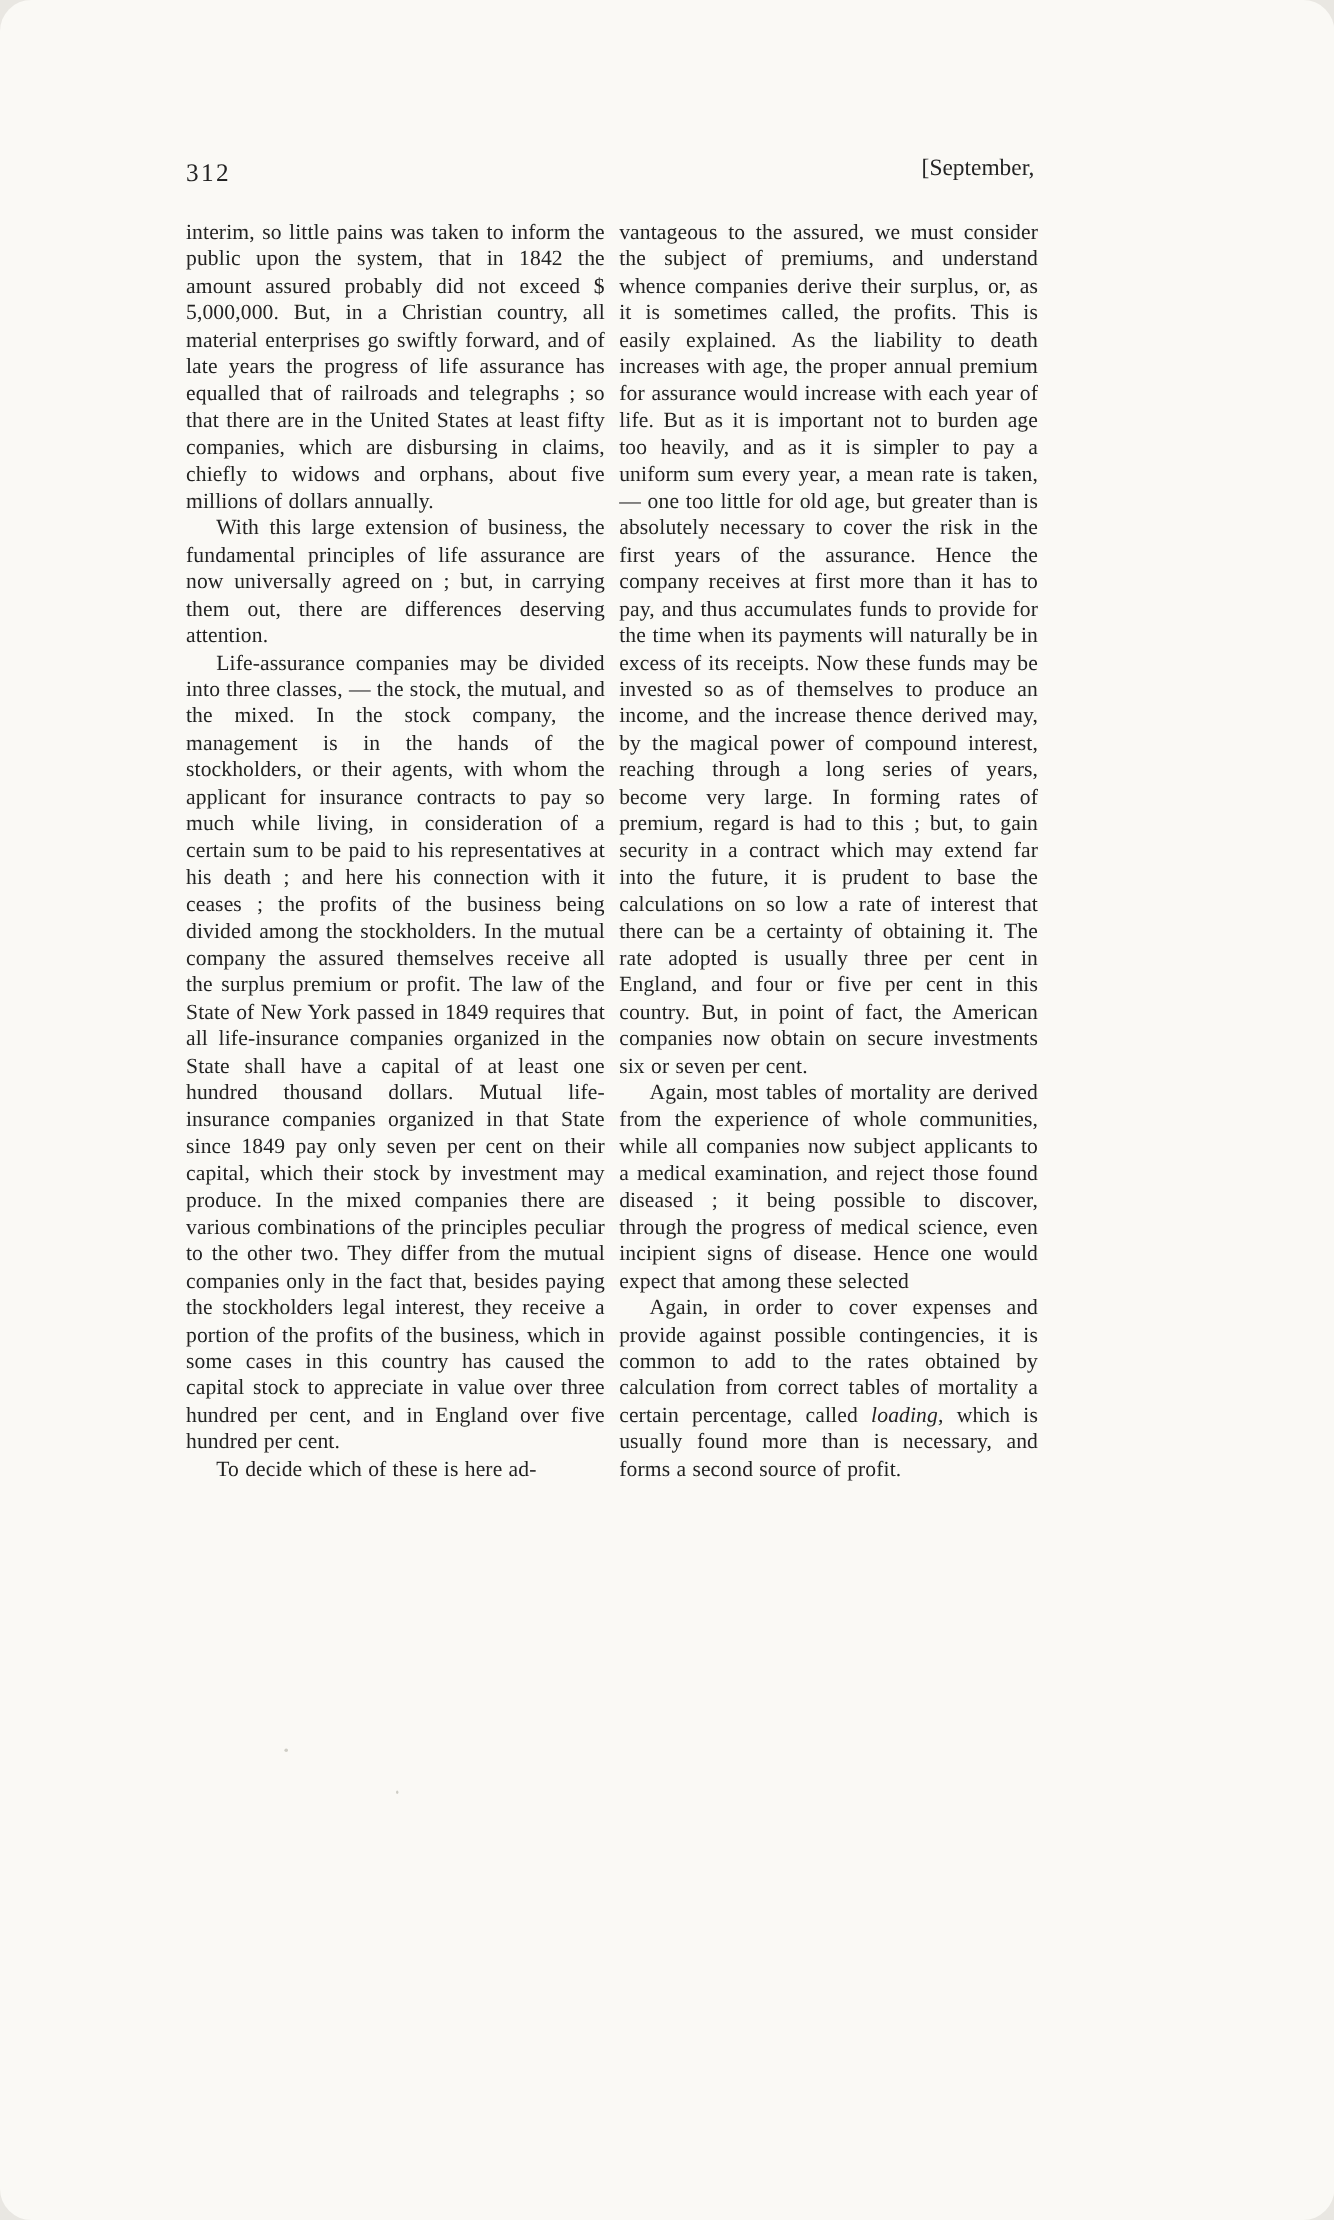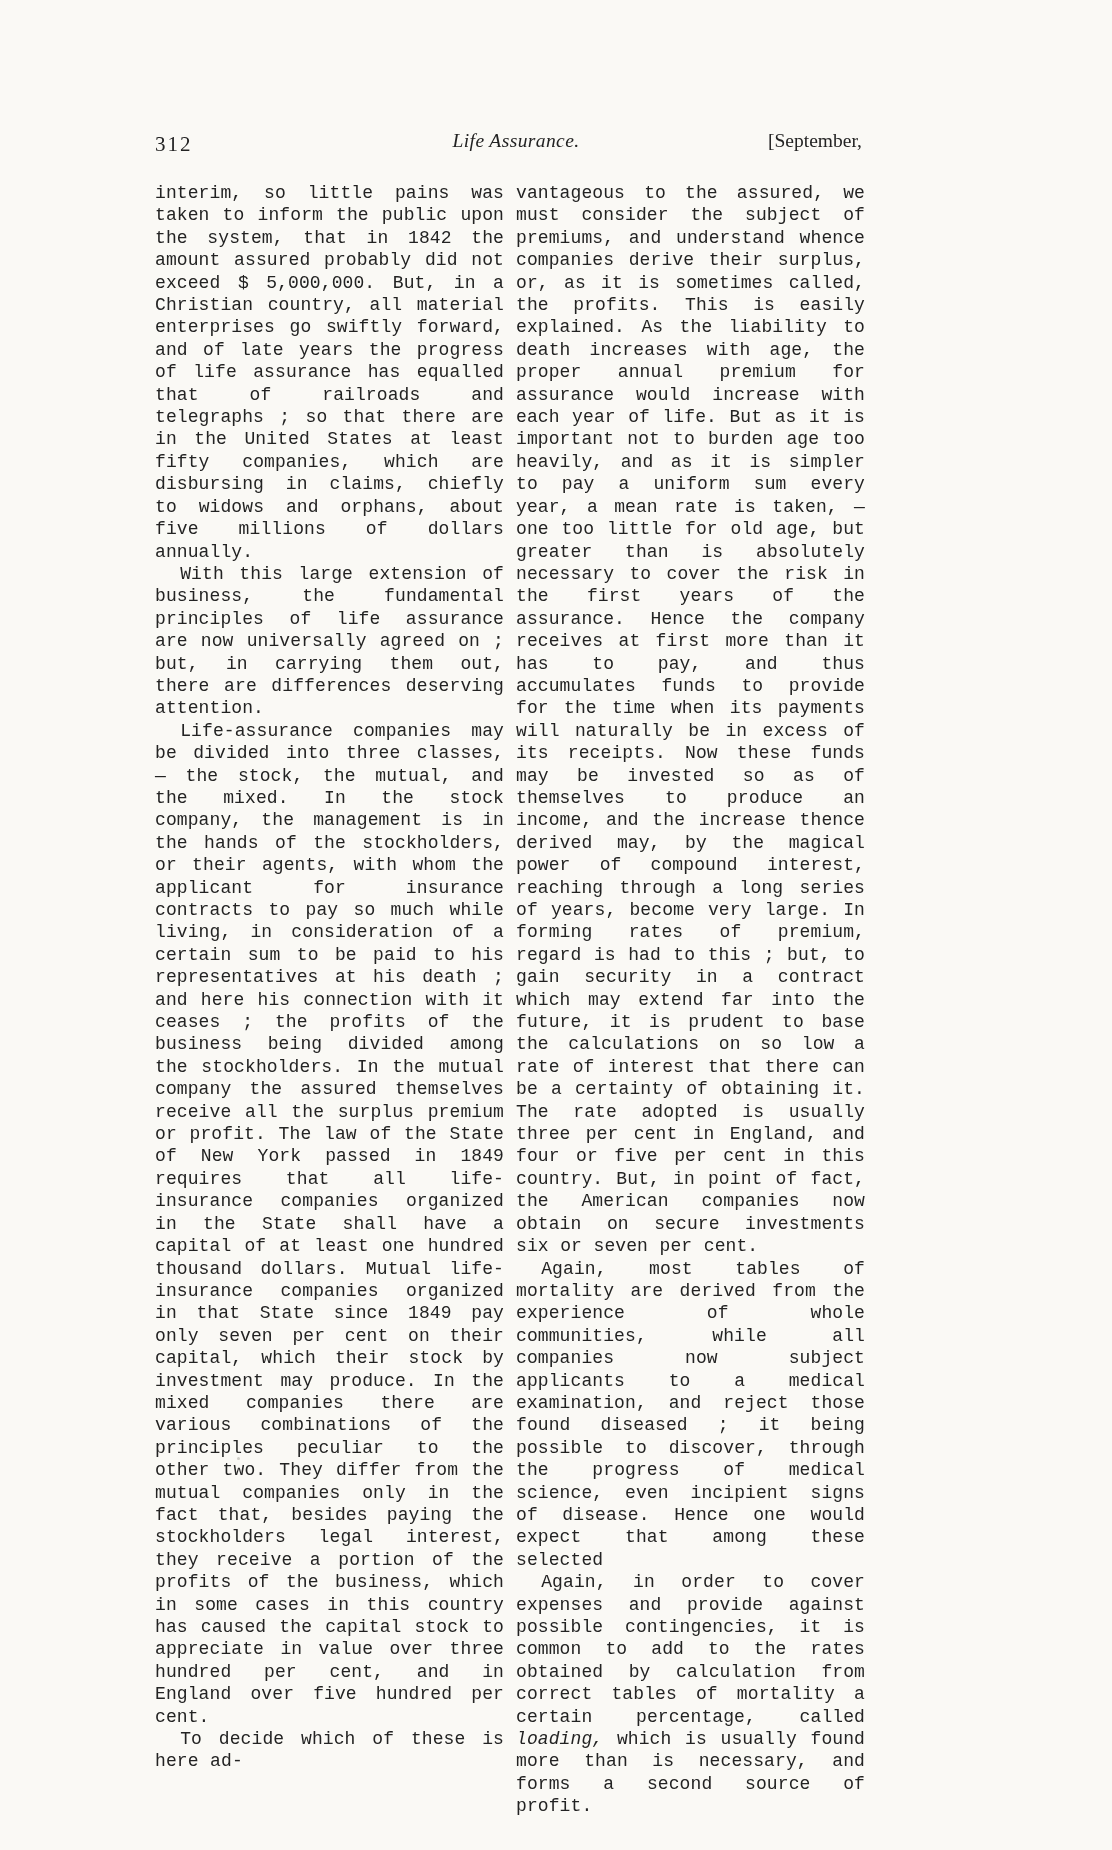--- a/index.html
+++ b/index.html
@@ -9,20 +9,21 @@
   }
   .page {
     position: relative;
     width: 1112px;
     height: 1850px;
     margin: 0 auto;
     background: #faf9f5;
     color: #232323;
     font-family: "Liberation Serif", "DejaVu Serif", serif;
     overflow: hidden;
+    border-radius: 26px;
   }
   .text-block {
     position: absolute;
     left: 155px;
     top: 130px;
     width: 722px;
   }
   .page-header {
     position: relative;
     height: 30px;
@@ -44,21 +45,20 @@
   }
   .issue-date {
     position: absolute;
     right: 15px;
     top: 0;
     font-size: 19.5px;
   }
   .columns {
     display: flex;
     gap: 12px;
-    font-family: Liberation Mono, monospace;
   }
   .column {
     width: 349px;
     text-align: justify;
     font-size: 18px;
     line-height: 22.4px;
     word-spacing: 0.6px;
     letter-spacing: 0.1px;
   }
   .para {
@@ -81,21 +81,20 @@
   .speck-2 { left: 330px; top: 1492px; width: 2px; height: 3px; }
 </style>
 </head>
 <body>
 
 <div class="page">
   <div class="text-block">
 
     <header class="page-header">
       <span class="page-number">312</span>
-      <span class="running-title">Life Assurance.</span>
       <span class="issue-date">[September,</span>
     </header>
 
     <div class="columns">
 
       <div class="column">
         <p class="para no-indent">interim, so little pains was taken to inform the public upon the system, that in 1842 the amount assured probably did not exceed $ 5,000,000. But, in a Christian country, all material enterprises go swiftly forward, and of late years the progress of life assurance has equalled that of railroads and telegraphs ; so that there are in the United States at least fifty companies, which are disbursing in claims, chiefly to widows and orphans, about five millions of dollars annually.</p>
         <p class="para">With this large extension of business, the fundamental principles of life assurance are now universally agreed on ; but, in carrying them out, there are differences deserving attention.</p>
         <p class="para">Life-assurance companies may be divided into three classes, — the stock, the mutual, and the mixed. In the stock company, the management is in the hands of the stockholders, or their agents, with whom the applicant for insurance contracts to pay so much while living, in consideration of a certain sum to be paid to his representatives at his death ; and here his connection with it ceases ; the profits of the business being divided among the stockholders. In the mutual company the assured themselves receive all the surplus premium or profit. The law of the State of New York passed in 1849 requires that all life-insurance companies organized in the State shall have a capital of at least one hundred thousand dollars. Mutual life-insurance companies organized in that State since 1849 pay only seven per cent on their capital, which their stock by investment may produce. In the mixed companies there are various combinations of the principles peculiar to the other two. They differ from the mutual companies only in the fact that, besides paying the stockholders legal interest, they receive a portion of the profits of the business, which in some cases in this country has caused the capital stock to appreciate in value over three hundred per cent, and in England over five hundred per cent.</p>
         <p class="para">To decide which of these is here ad-</p>

